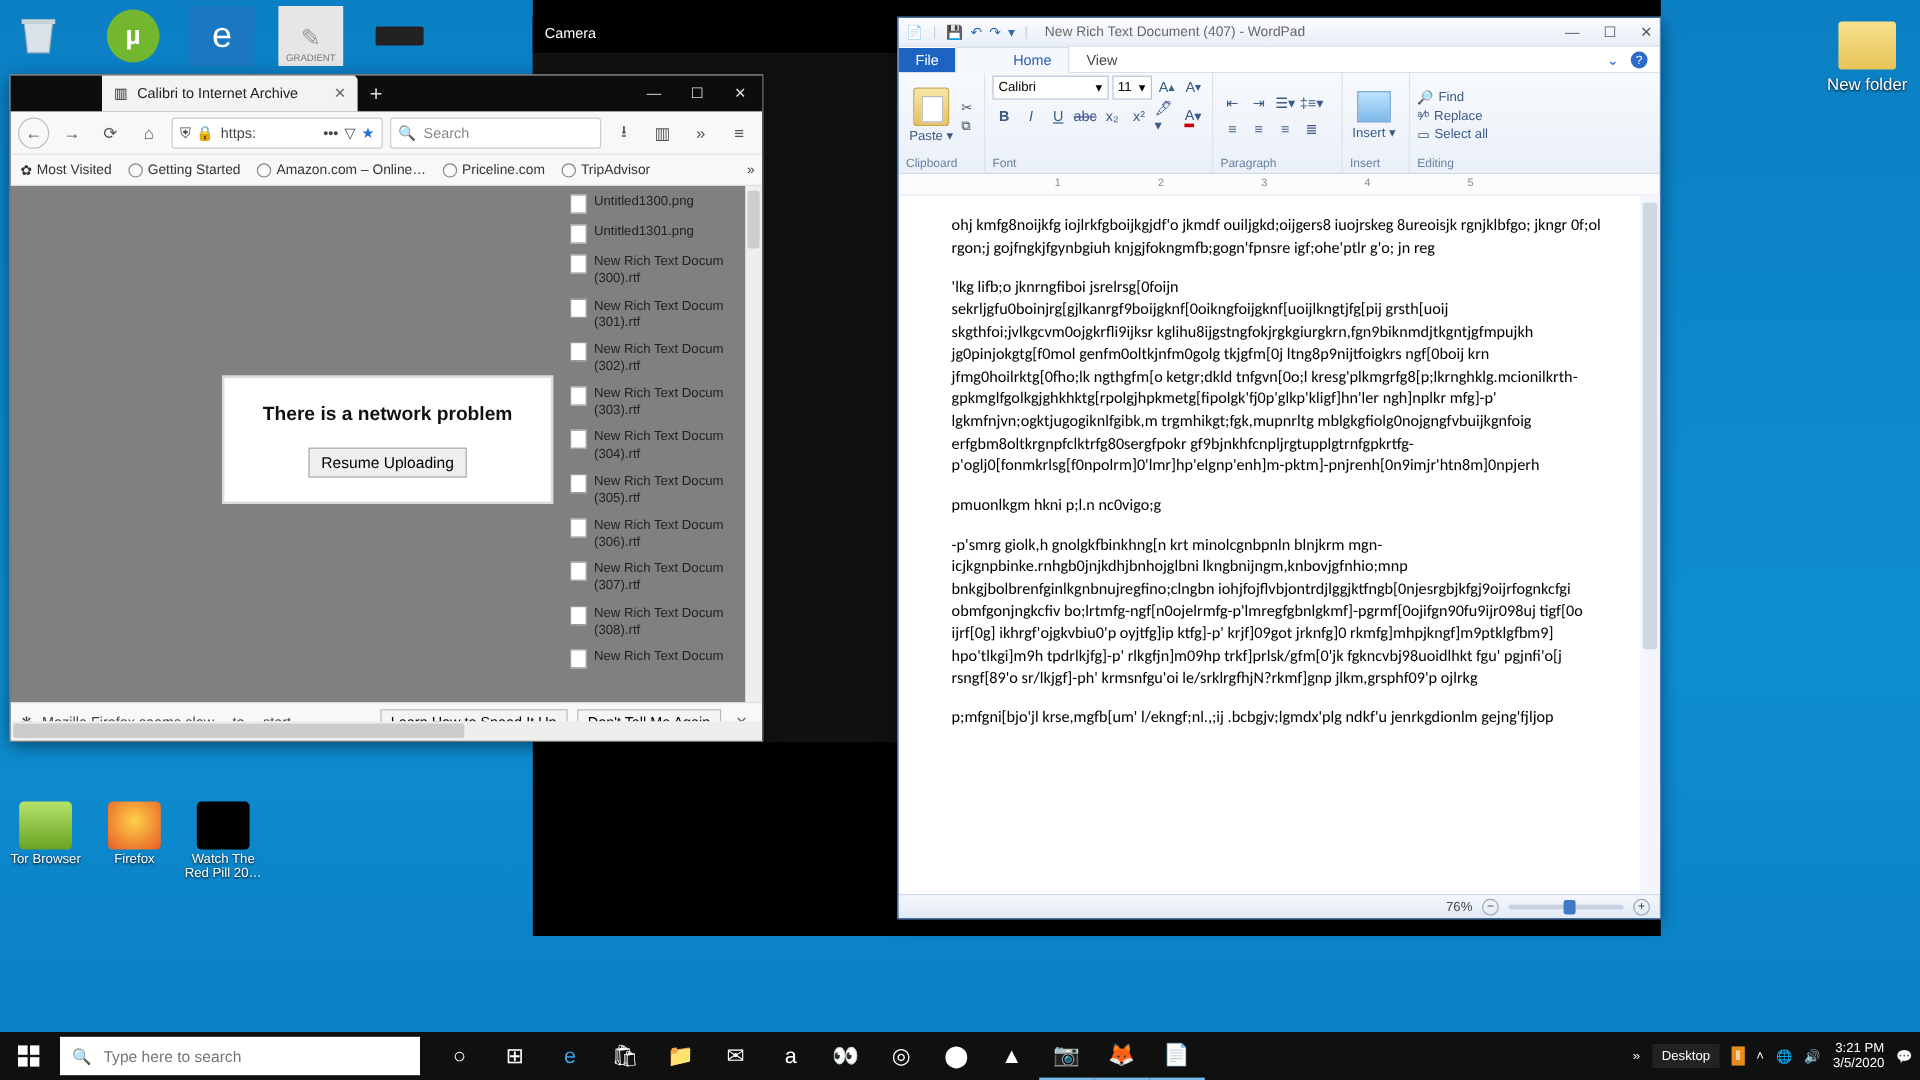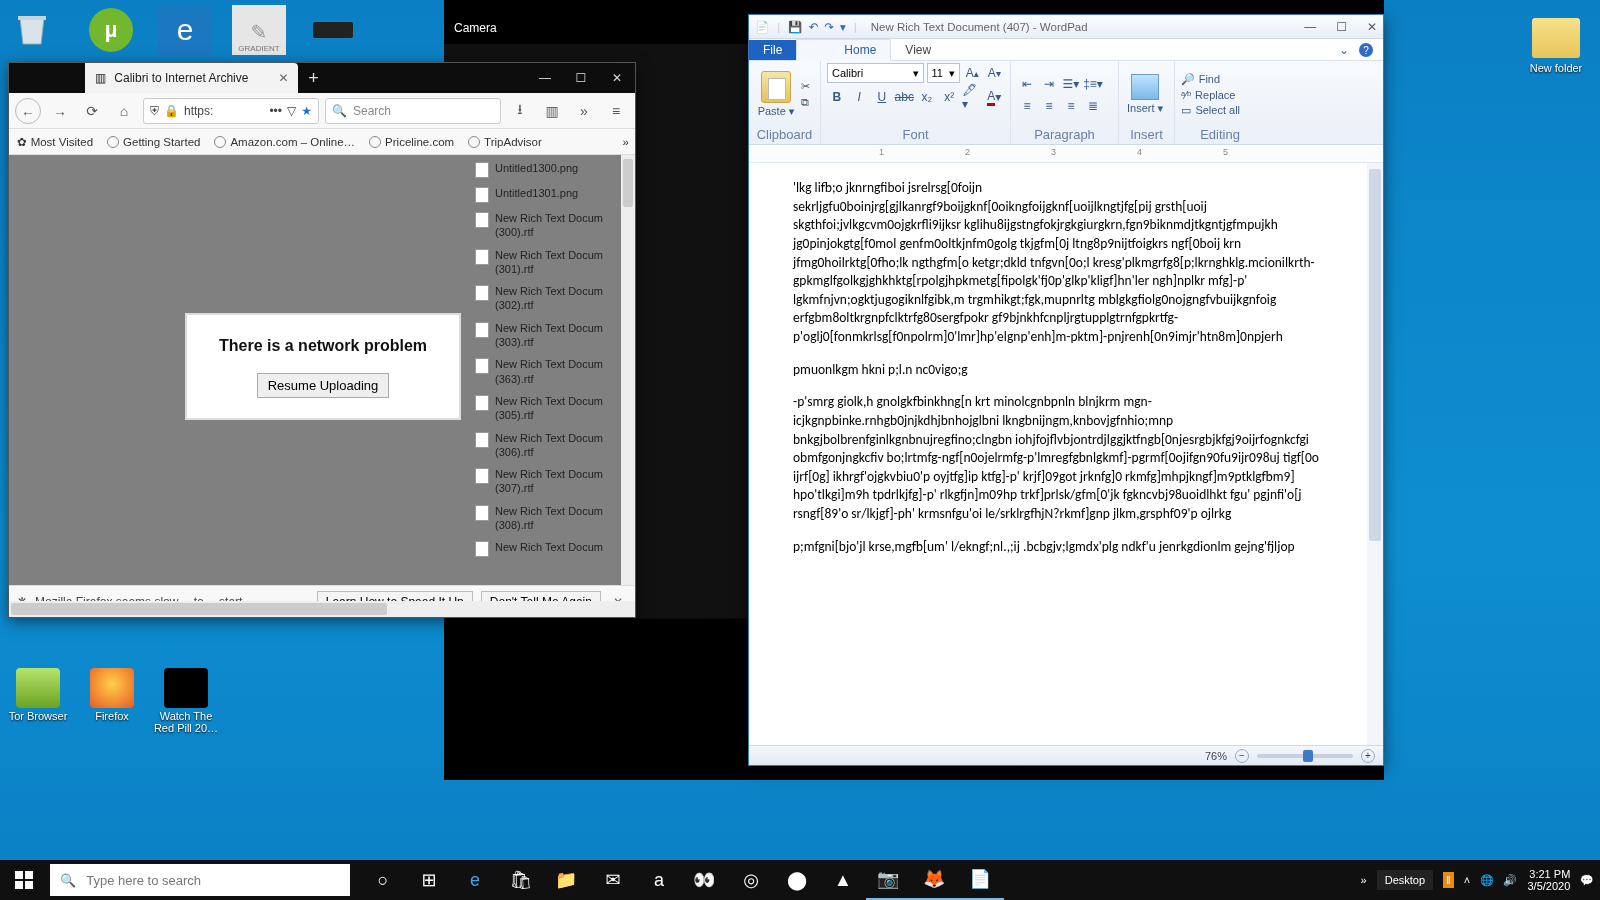--- a/index.html
+++ b/index.html
@@ -7,21 +7,21 @@
 
 
 .desktop { position: absolute; inset: 0; background: linear-gradient(180deg,#0b7fc4,#0e8ed1 60%,#0b7fc4); }
 .desktop-black { position:absolute; left:444px; top:0; width:940px; height:780px; background:#000; }
 .dicon { width:72px; text-align:center; color:#fff; font-size:11px; margin-bottom:10px; text-shadow:0 1px 2px #000; }
 .dicon .ic { width:44px; height:40px; margin:2px auto; border-radius:4px; }
 .row2 { position:absolute; left:2px; top:620px; display:flex; gap:2px; }
 .row2 .dicon{width:72px;}
 .tor-ic{background:linear-gradient(#b6e36a,#6aa323);} .ff-ic{background:radial-gradient(circle at 50% 40%,#ffcf4a,#e65c23);}
 .redpill{background:#000;}
-.newfolder{position:absolute;right:8px;top:18px;width:72px;text-align:center;color:#fff;font-size:11px;text-shadow:0 1px 2px #000;}
+.newfolder{position:absolute;right:8px;top:18px;width:72px;text-align:center;color:#fff;font-size:14px;text-shadow:0 1px 2px #000;}
 .newfolder .ic{width:48px;height:40px;margin:0 auto 4px;background:linear-gradient(#f7e18b,#e7c558);border-radius:3px;}
 
 .topicons{position:absolute;left:74px;top:0;display:flex;gap:0;}
 .topicons .ti{width:74px;height:60px;display:flex;align-items:center;justify-content:center;}
 .ut{background:#73b72e;border-radius:50%;width:44px;height:44px;color:#fff;font-weight:bold;font-size:22px;display:flex;align-items:center;justify-content:center;}
 .edge{background:#1b77c0;width:54px;height:50px;color:#fff;font-size:30px;display:flex;align-items:center;justify-content:center;}
 .grad{background:#e6e6e6;width:54px;height:50px;font-size:8px;color:#777;display:flex;flex-direction:column;align-items:center;justify-content:flex-end;padding-bottom:2px;}
 .recbin{position:absolute;left:10px;top:6px;width:44px;height:44px;}
 .recbin svg{width:44px;height:44px;}
 
@@ -71,21 +71,21 @@
 .wp-title .qa{color:#2c6bb5;display:flex;gap:6px;}
 .wp-title .name{margin-left:6px;}
 .wp-title .wins{margin-left:auto;display:flex;gap:20px;color:#555;font-size:12px;}
 .wp-tabs{height:22px;background:#fff;display:flex;align-items:flex-end;font-size:12px;border-bottom:1px solid #dadfea;}
 .wp-file{background:#1e62c2;color:#fff;padding:3px 14px;}
 .wp-tab{padding:3px 14px;color:#444;}
 .wp-tab.act{background:#f4f7fc;border:1px solid #dadfea;border-bottom:1px solid #f4f7fc;color:#2b60b0;position:relative;top:1px;padding-left:47px;}
 .wp-help{margin-left:auto;padding:3px 10px;color:#2b6bca;display:flex;gap:10px;}
 .wp-rib{height:84px;background:linear-gradient(#f7fafd,#eaf0f8);border-bottom:1px solid #cfd9e8;display:flex;}
 .rg{border-right:1px solid #dbe3ef;padding:2px 6px 0;display:flex;flex-direction:column;}
-.rg-lab{font-size:13px;color:#6a80a2;text-align:center;padding:1px 0 2px;}
+.rg-lab{font-size:10px;color:#6a80a2;padding:1px 0 2px;}
 .rg-body{flex:1;display:flex;align-items:center;gap:4px;}
 .paste{width:42px;text-align:center;font-size:11px;color:#3c5a86;}
 .paste .ic{width:30px;height:32px;margin:0 auto 2px;background:linear-gradient(#f6e6a8,#e7c15f);border:1px solid #caa84a;border-radius:3px;position:relative;}
 .paste .ic::after{content:"";position:absolute;left:6px;top:6px;width:16px;height:20px;background:#fff;border:1px solid #bbb;}
 .mini{display:flex;flex-direction:column;gap:3px;font-size:11px;color:#456;}
 .fontbox{height:20px;border:1px solid #b7c4d8;background:#fff;font-size:11px;padding:0 4px;display:flex;align-items:center;justify-content:space-between;}
 .fb-row{display:flex;gap:3px;align-items:center;}
 .ib{width:20px;height:20px;display:flex;align-items:center;justify-content:center;font-size:12px;color:#3c5a86;border-radius:2px;}
 .parabox{display:flex;gap:2px;flex-wrap:wrap;width:96px;}
 .ins{width:40px;text-align:center;font-size:11px;color:#3c5a86;}
@@ -248,21 +248,21 @@
           <div class="fitem">
             <div class="fi"></div>
             <span>New Rich Text Docum (302).rtf</span>
           </div>
           <div class="fitem">
             <div class="fi"></div>
             <span>New Rich Text Docum (303).rtf</span>
           </div>
           <div class="fitem">
             <div class="fi"></div>
-            <span>New Rich Text Docum (363).rtf</span>
+            <span>New Rich Text Docum (304).rtf</span>
           </div>
           <div class="fitem">
             <div class="fi"></div>
             <span>New Rich Text Docum (305).rtf</span>
           </div>
           <div class="fitem">
             <div class="fi"></div>
             <span>New Rich Text Docum (306).rtf</span>
           </div>
           <div class="fitem">
@@ -409,20 +409,21 @@
       </div>
     </div>
     <div class="ruler" id="ruler">
         <span class="mk" style="left: 130px;">1</span>
         <span class="mk" style="left: 216px;">2</span>
         <span class="mk" style="left: 302px;">3</span>
         <span class="mk" style="left: 388px;">4</span>
         <span class="mk" style="left: 474px;">5</span>
       </div>
     <div class="doc" id="docbody">
+        <p>ohj kmfg8noijkfg iojlrkfgboijkgjdf'o jkmdf ouiljgkd;oijgers8 iuojrskeg 8ureoisjk rgnjklbfgo; jkngr 0f;ol rgon;j gojfngkjfgynbgiuh knjgjfokngmfb;gogn'fpnsre igf;ohe'ptlr g'o; jn reg</p>
         <p>'lkg lifb;o jknrngfiboi jsrelrsg[0foijn sekrljgfu0boinjrg[gjlkanrgf9boijgknf[0oikngfoijgknf[uoijlkngtjfg[pij grsth[uoij skgthfoi;jvlkgcvm0ojgkrfli9ijksr kglihu8ijgstngfokjrgkgiurgkrn,fgn9biknmdjtkgntjgfmpujkh jg0pinjokgtg[f0mol genfm0oltkjnfm0golg tkjgfm[0j ltng8p9nijtfoigkrs ngf[0boij krn jfmg0hoilrktg[0fho;lk ngthgfm[o ketgr;dkld tnfgvn[0o;l kresg'plkmgrfg8[p;lkrnghklg.mcionilkrth-gpkmglfgolkgjghkhktg[rpolgjhpkmetg[fipolgk'fj0p'glkp'kligf]hn'ler ngh]nplkr mfg]-p' lgkmfnjvn;ogktjugogiknlfgibk,m trgmhikgt;fgk,mupnrltg mblgkgfiolg0nojgngfvbuijkgnfoig erfgbm8oltkrgnpfclktrfg80sergfpokr gf9bjnkhfcnpljrgtupplgtrnfgpkrtfg-p'oglj0[fonmkrlsg[f0npolrm]0'lmr]hp'elgnp'enh]m-pktm]-pnjrenh[0n9imjr'htn8m]0npjerh</p>
         <p>pmuonlkgm hkni p;l.n nc0vigo;g</p>
         <p>-p'smrg giolk,h gnolgkfbinkhng[n krt minolcgnbpnln blnjkrm mgn-icjkgnpbinke.rnhgb0jnjkdhjbnhojglbni lkngbnijngm,knbovjgfnhio;mnp bnkgjbolbrenfginlkgnbnujregfino;clngbn iohjfojflvbjontrdjlggjktfngb[0njesrgbjkfgj9oijrfognkcfgi obmfgonjngkcfiv bo;lrtmfg-ngf[n0ojelrmfg-p'lmregfgbnlgkmf]-pgrmf[0ojifgn90fu9ijr098uj tigf[0o ijrf[0g] ikhrgf'ojgkvbiu0'p oyjtfg]ip ktfg]-p' krjf]09got jrknfg]0 rkmfg]mhpjkngf]m9ptklgfbm9] hpo'tlkgi]m9h tpdrlkjfg]-p' rlkgfjn]m09hp trkf]prlsk/gfm[0'jk fgkncvbj98uoidlhkt fgu' pgjnfi'o[j rsngf[89'o sr/lkjgf]-ph' krmsnfgu'oi le/srklrgfhjN?rkmf]gnp jlkm,grsphf09'p ojlrkg</p>
         <p>p;mfgni[bjo'jl krse,mgfb[um' l/ekngf;nl.,;ij .bcbgjv;lgmdx'plg ndkf'u jenrkgdionlm gejng'fjljop</p>
       </div>
     <div class="wp-vs">
         <div class="th"></div>
       </div>
     <div class="wp-status">
       <span>76%</span>

